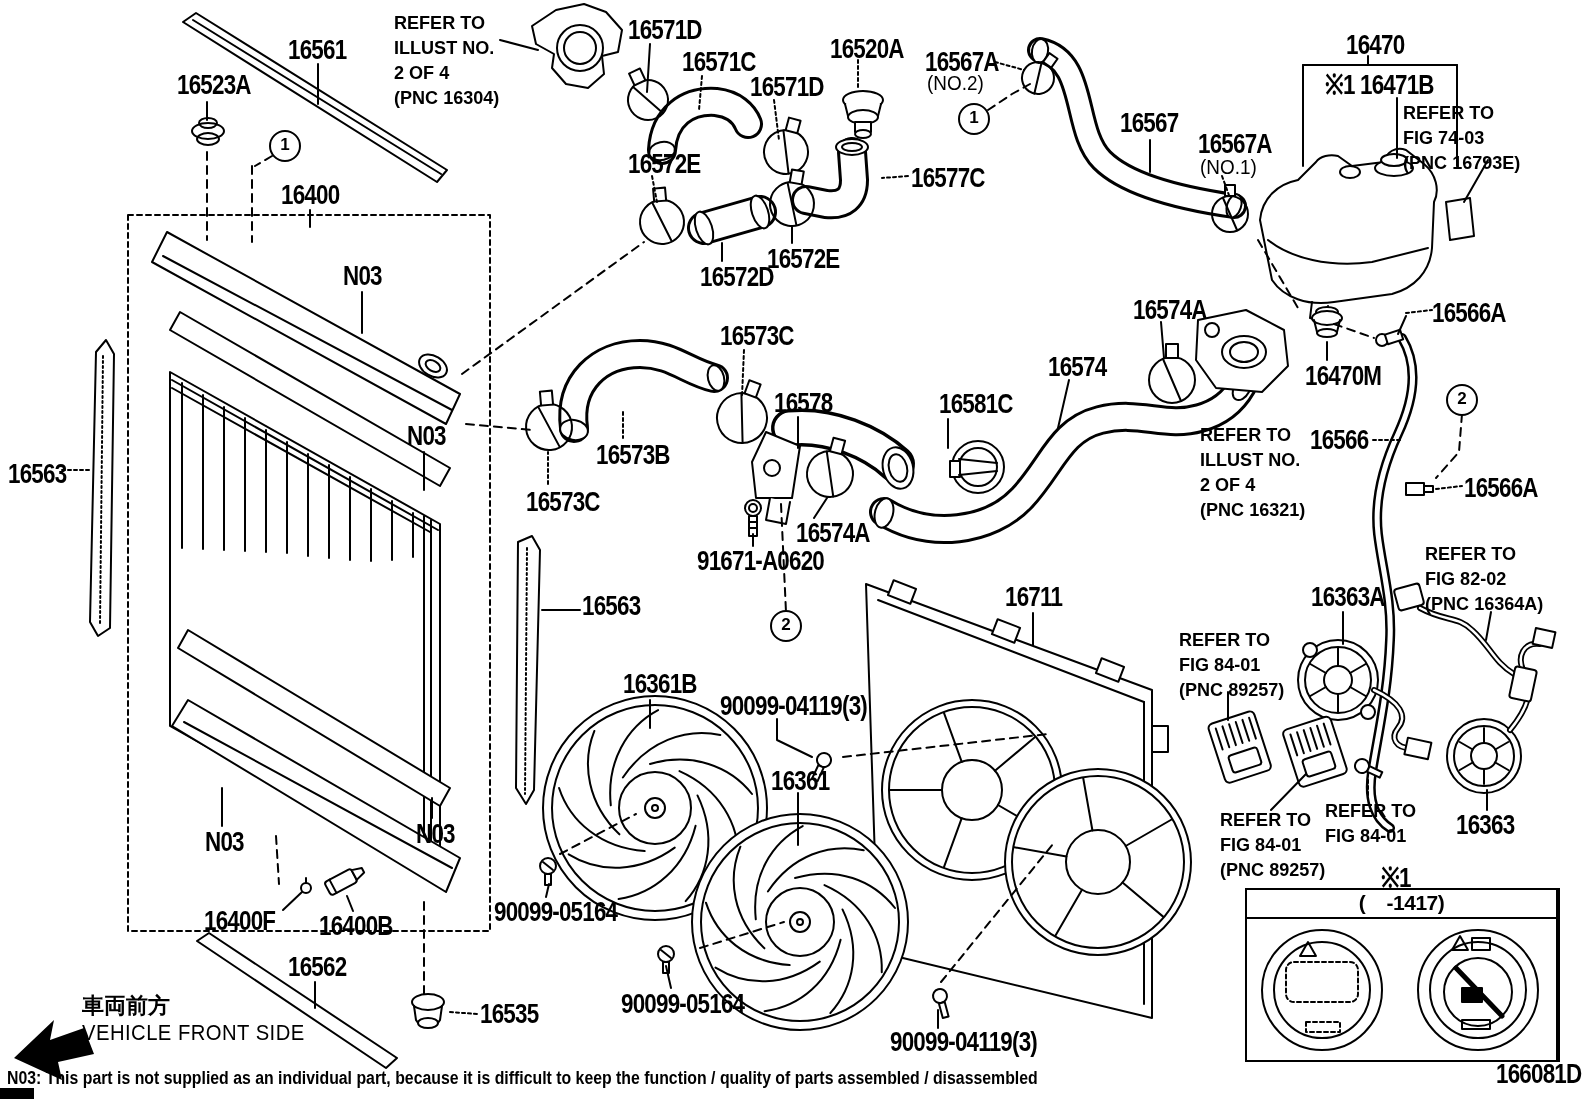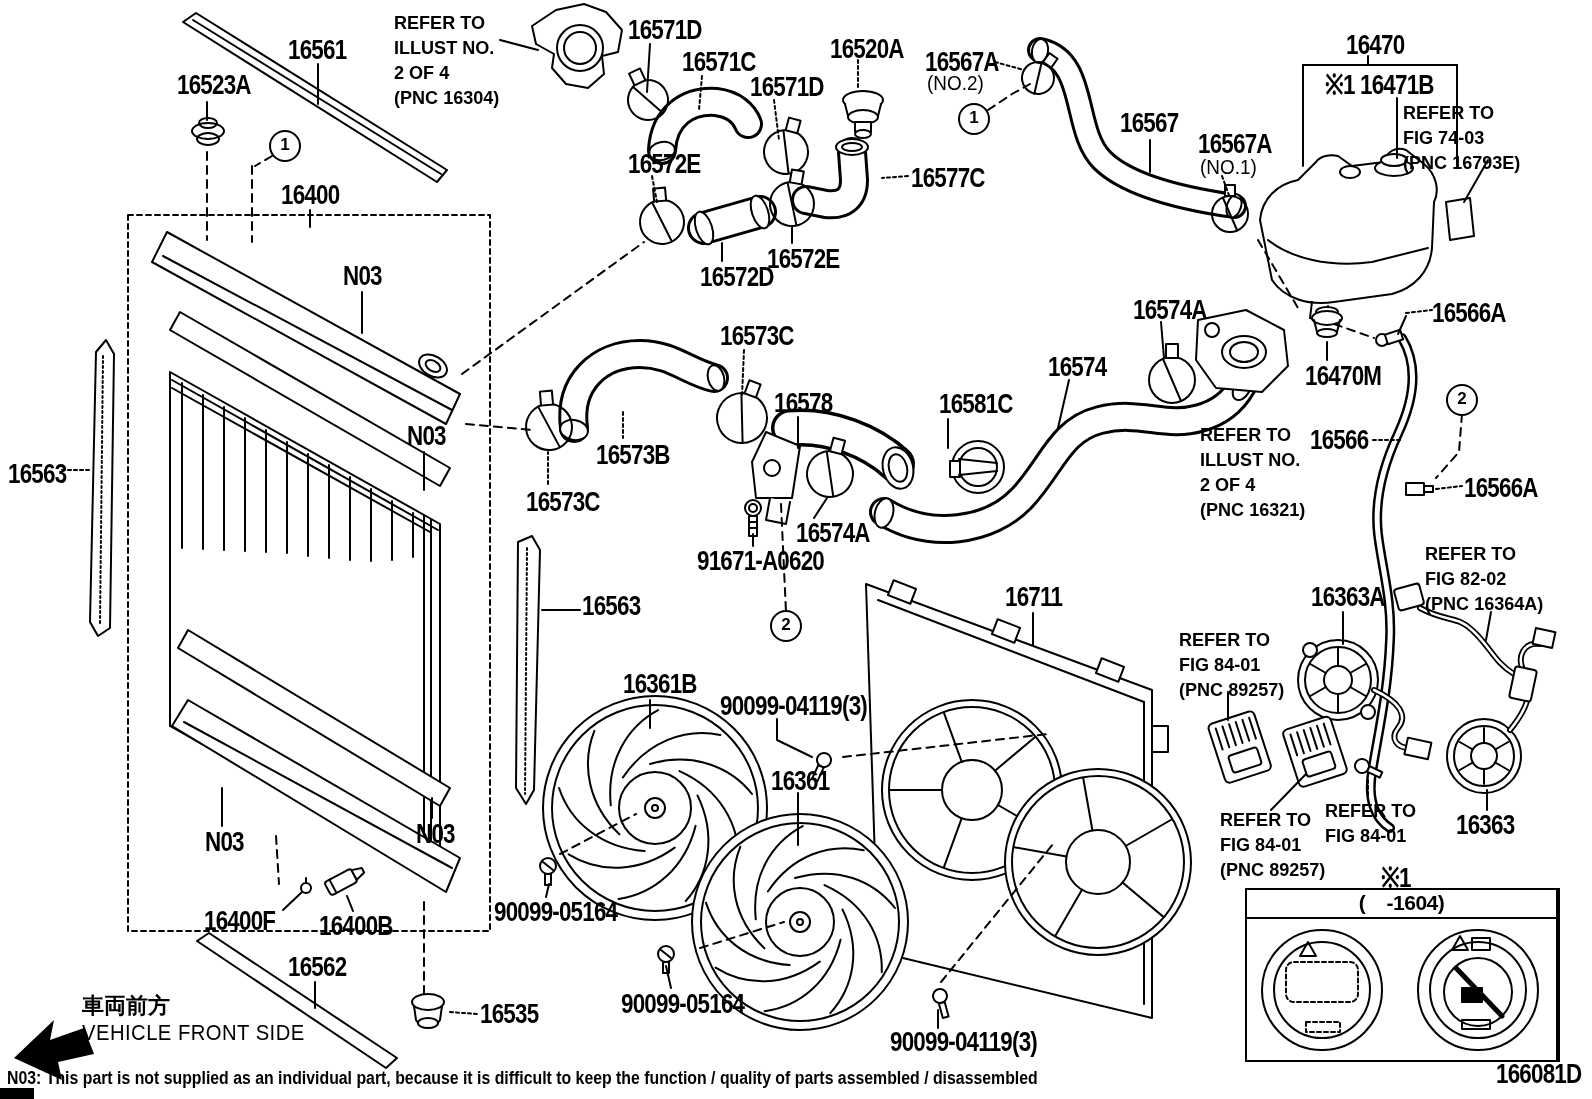--- a/index.html
+++ b/index.html
@@ -590,21 +590,21 @@
       <div class="lbl circ" style="left: 285px; top: 146px;">1</div>
       <div class="lbl circ" style="left: 974px; top: 119px;">1</div>
       <div class="lbl circ" style="left: 786px; top: 626px;">2</div>
       <div class="lbl circ" style="left: 1462px; top: 400px;">2</div>
       <div class="lbl jp" style="left: 82px; top: 995px;">車両前方</div>
       <div class="lbl en" style="left: 82px; top: 1022px;">VEHICLE FRONT SIDE</div>
     </div>
 
 <div class="ptable">
   <div class="col">
-    <div class="h">(    -1604)</div>
+    <div class="h">(    -1417)</div>
   </div>
 </div>
 
 <div class="footnote"><span>N03</span><span>: This part is not supplied as an individual part, because it is difficult to keep the function / quality of parts assembled / disassembled</span></div>
 
 <div class="corner-frag"></div>
 
 </div>
 
 </body></html>

